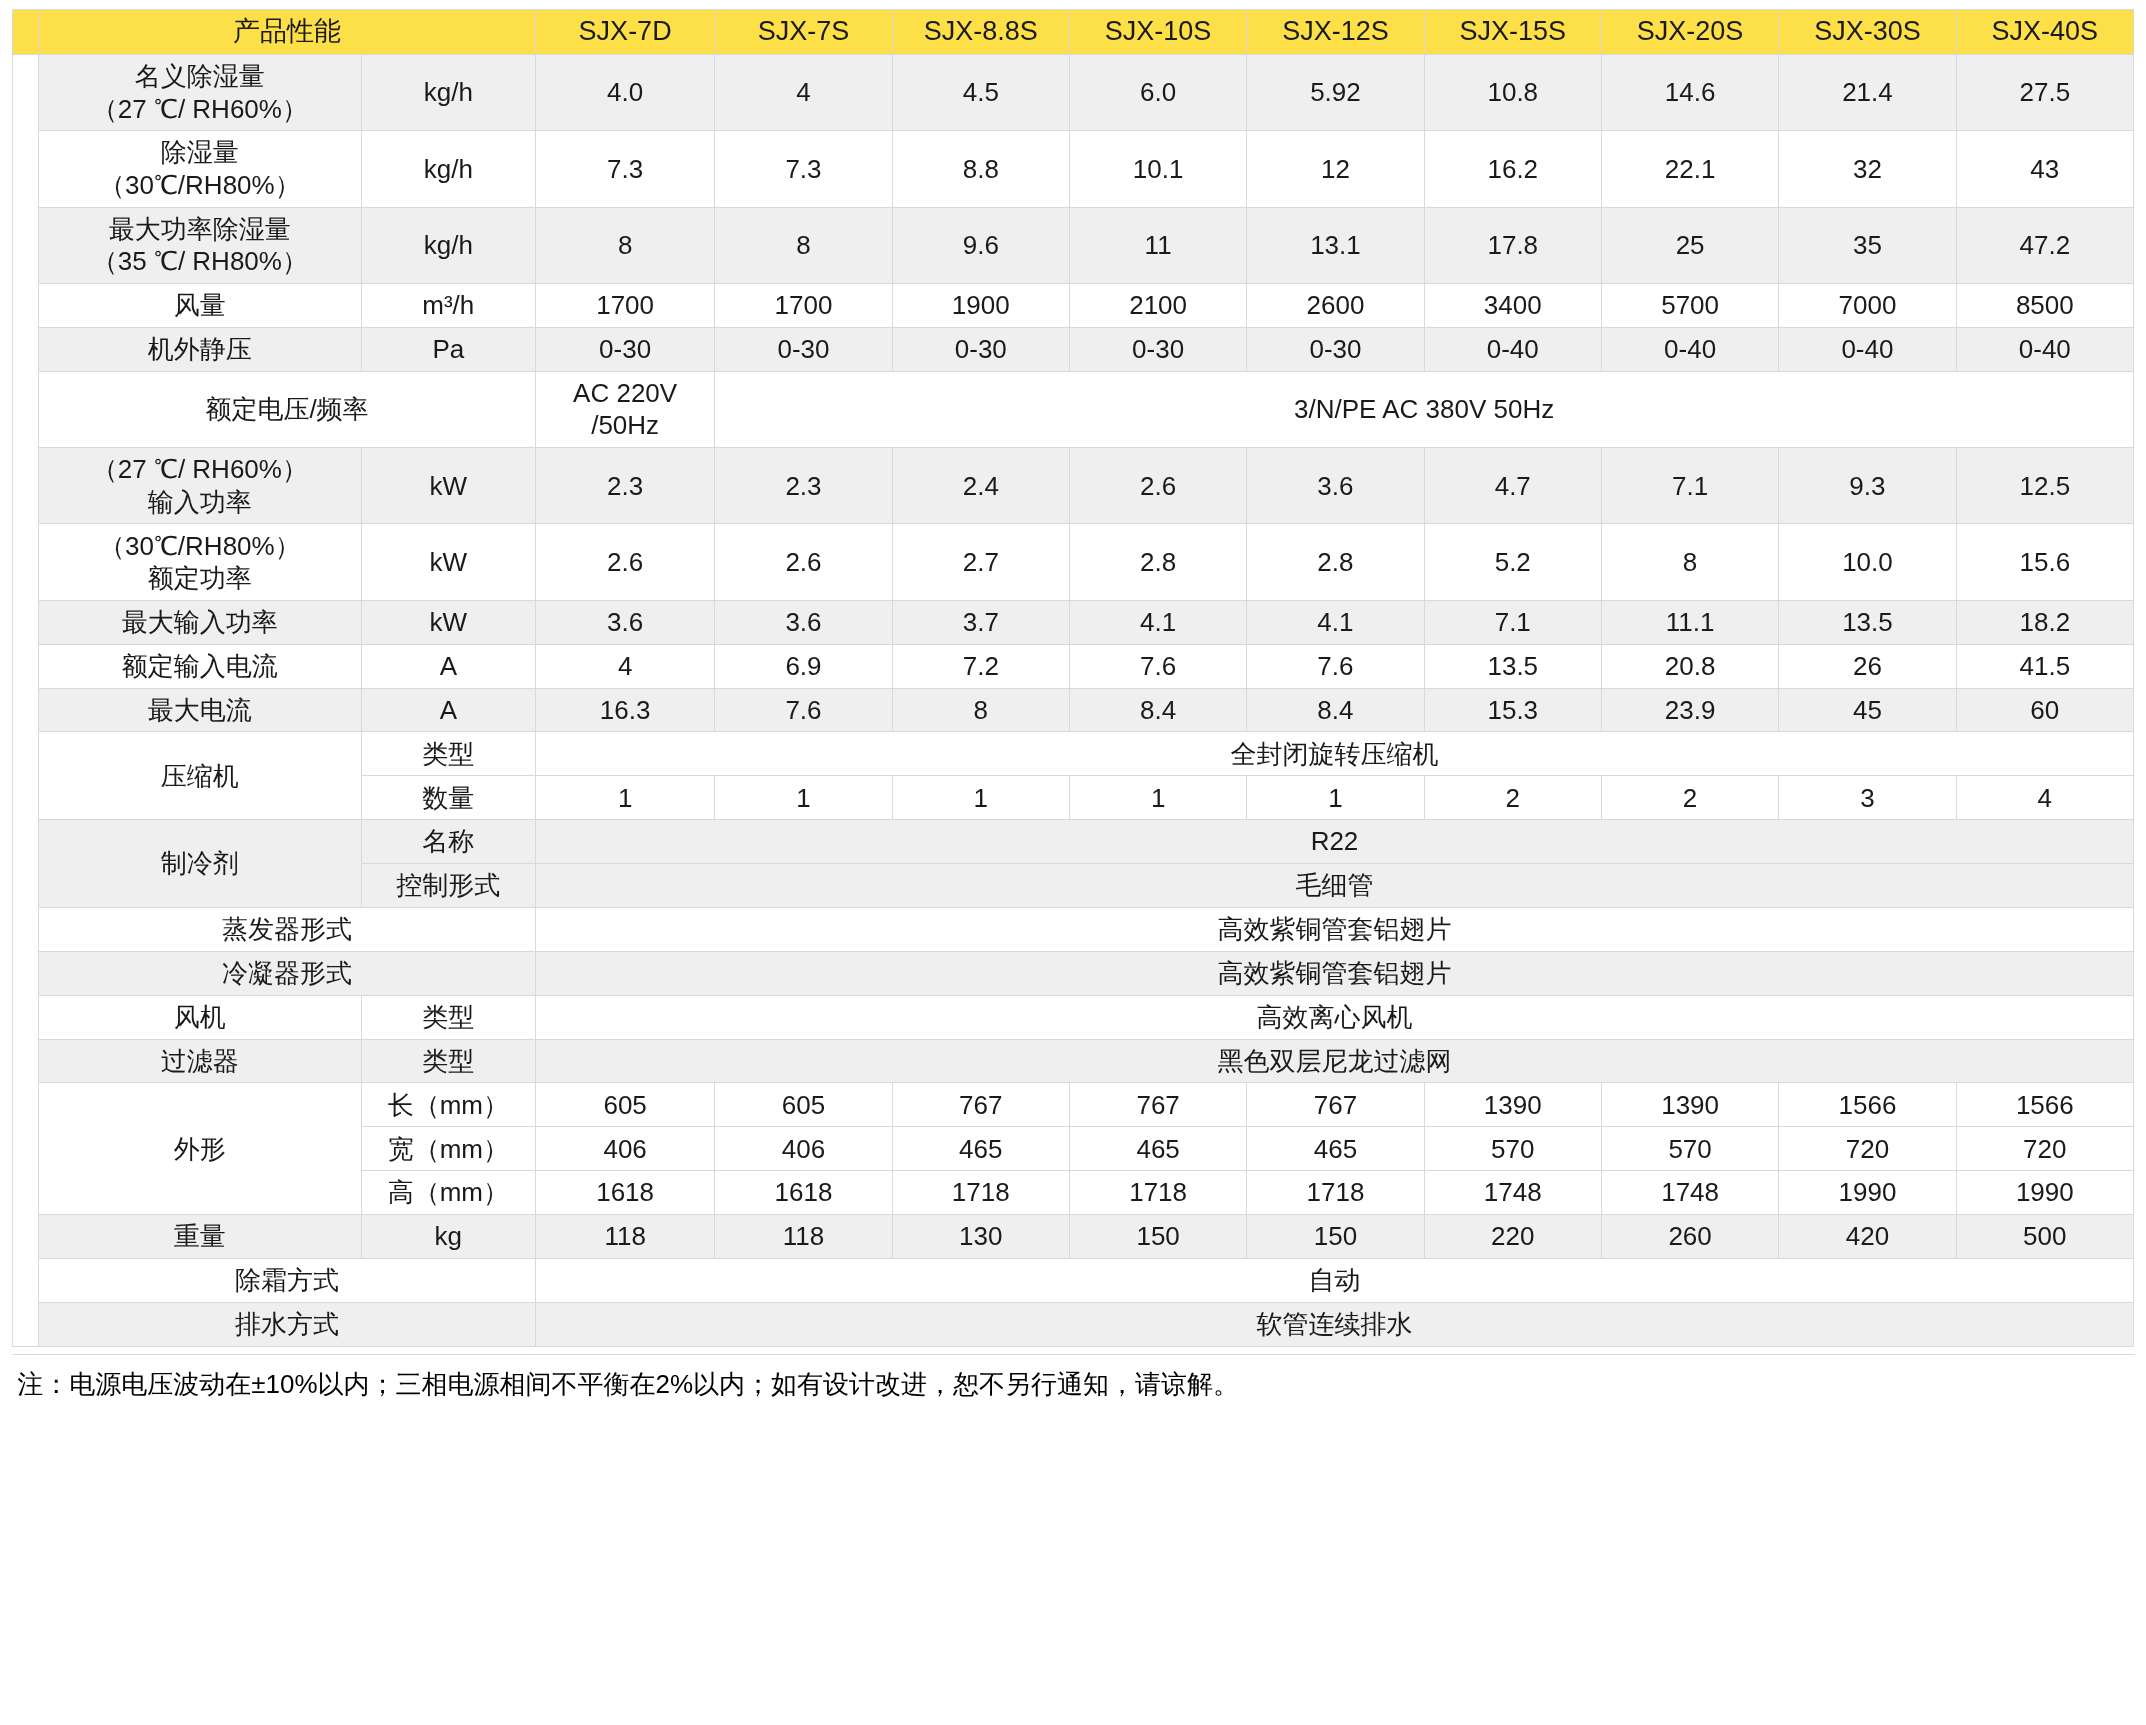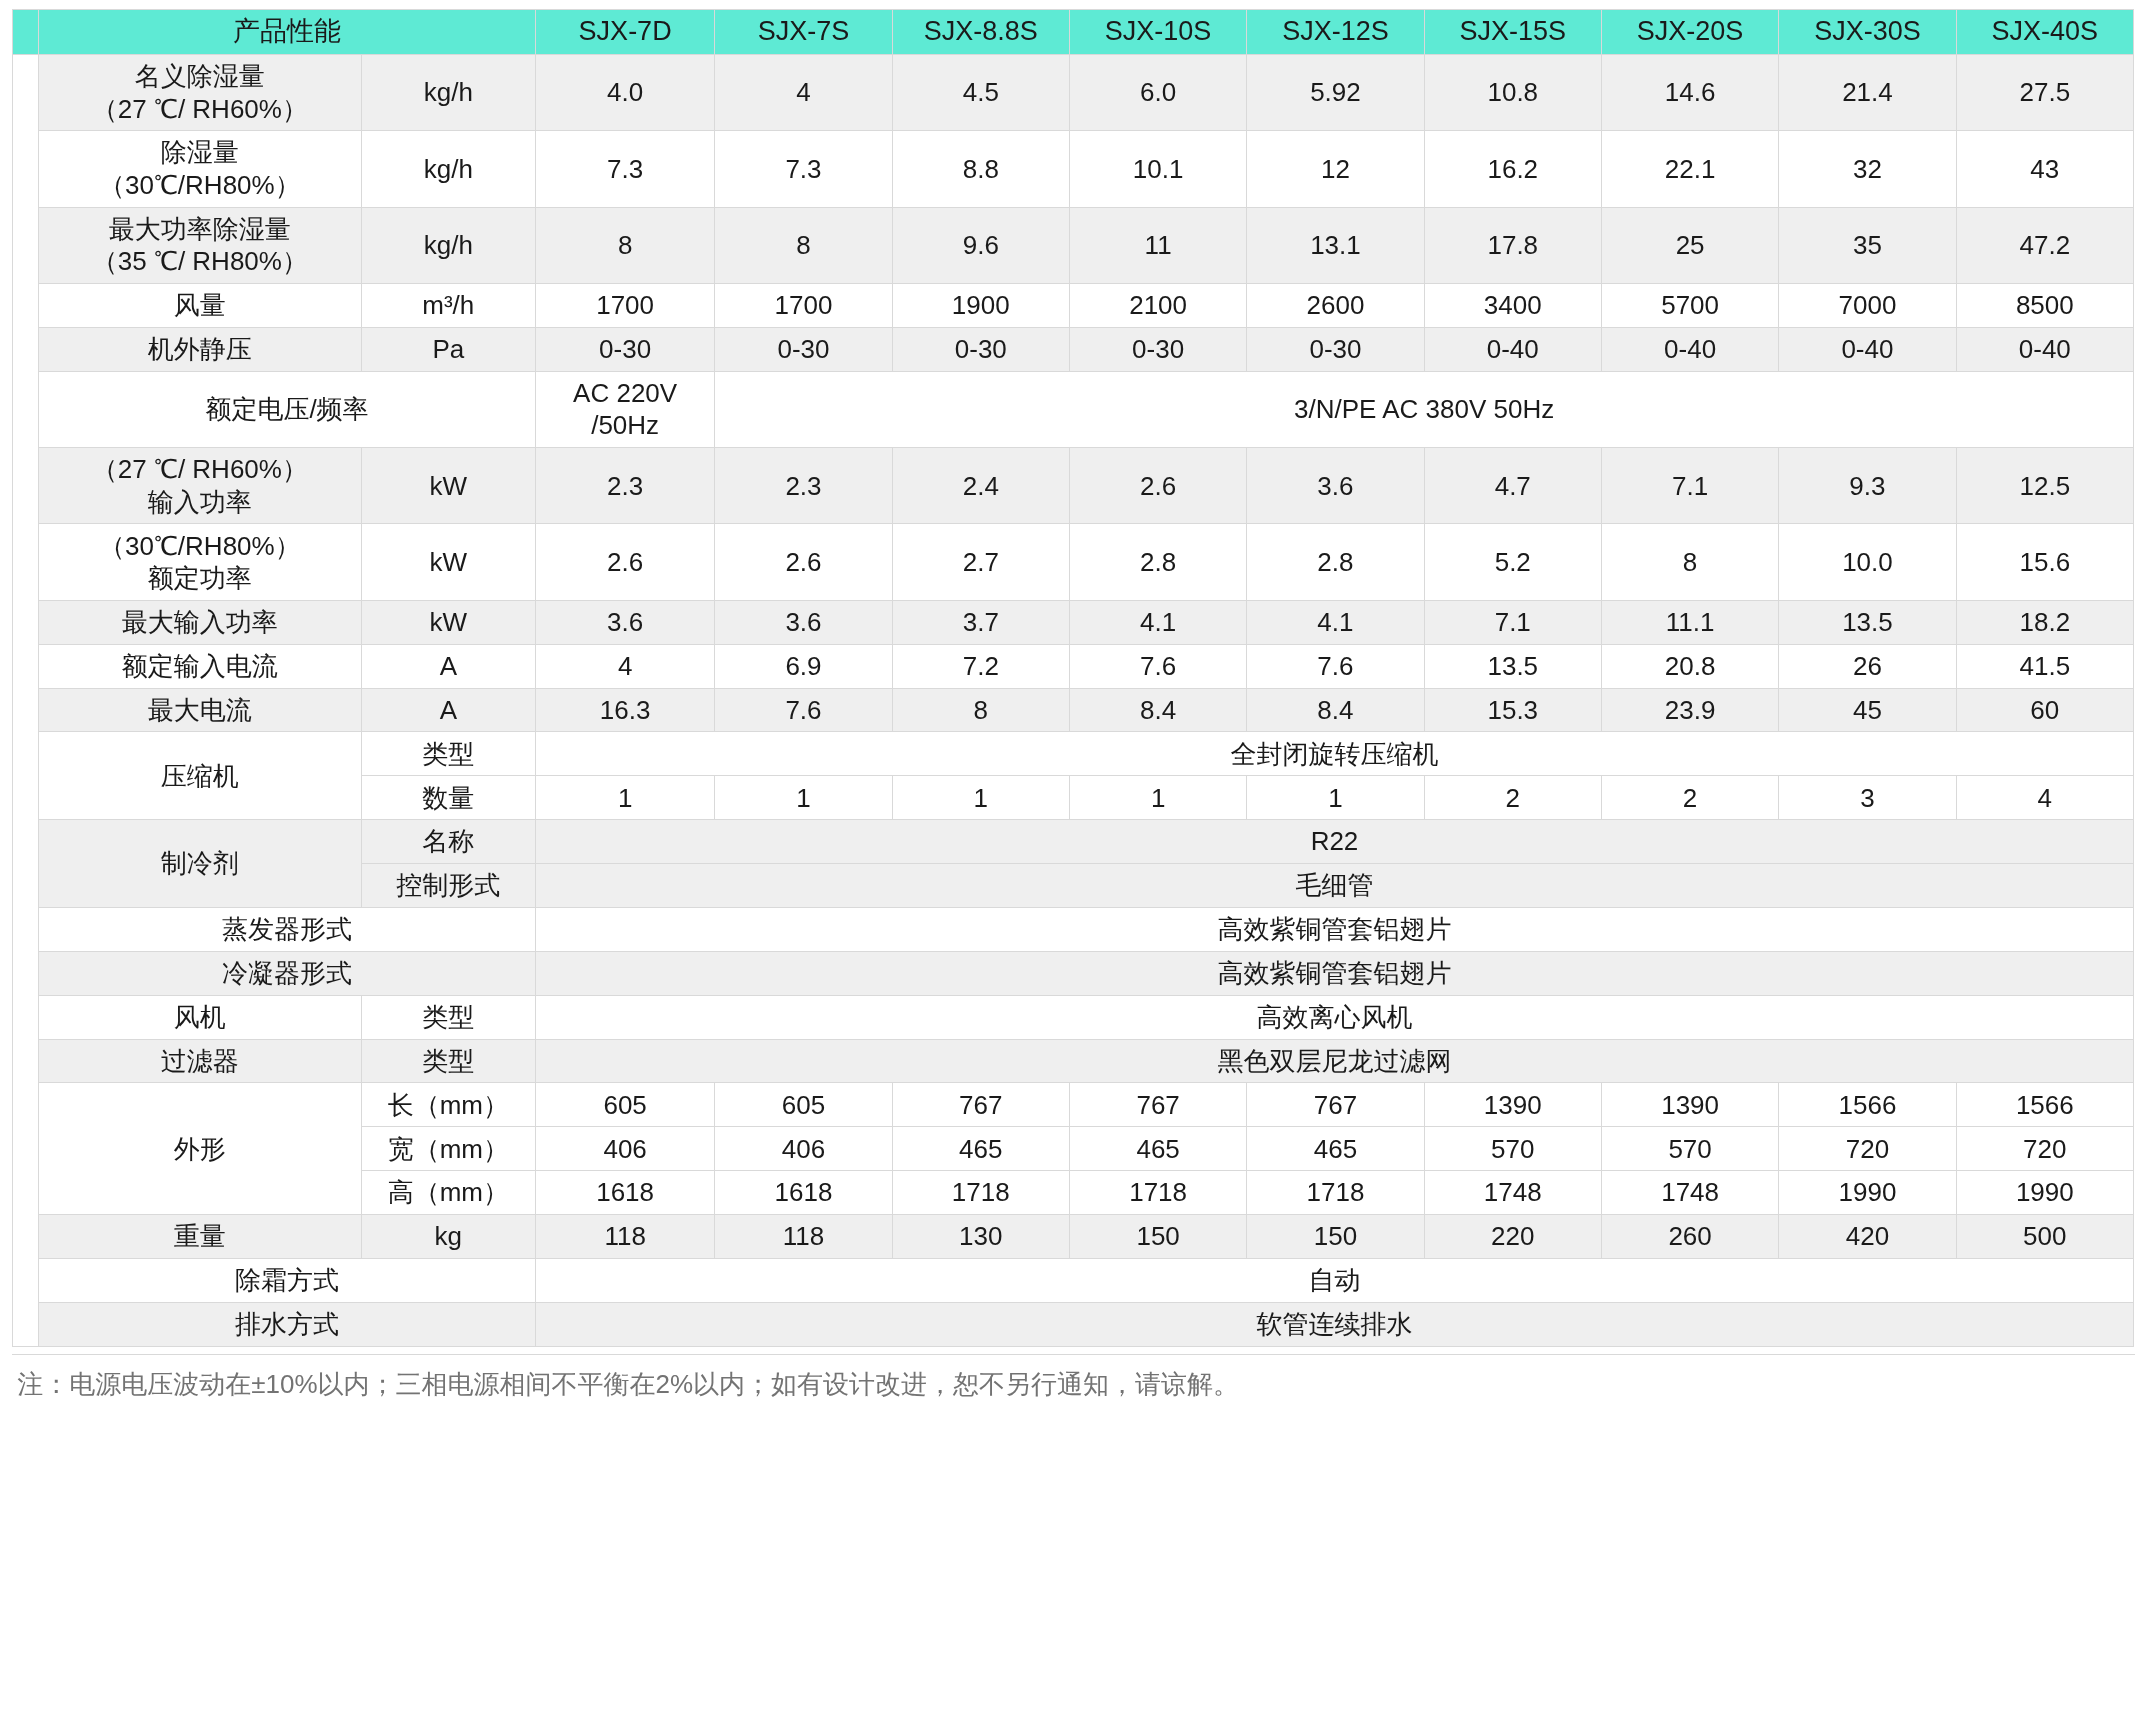--- a/index.html
+++ b/index.html
@@ -32,21 +32,21 @@
     line-height: 1.25;
   }
   
   col.c-spacer { width: 26px; }
   col.c-name   { width: 322px; }
   col.c-unit   { width: 174px; }
   col.c-model  { width: 177px; }
   col.c-modelw { width: 179px; }
 
   .hdr-row td {
-    background: #5eead4;
+    background: #fde047;
     border-top: none;
     border-left: none;
     border-right: none;
     border-bottom: 0.9px solid #d9d9d9;
     font-size: 27px;
     padding: 8.7px 3.5px 10.4px 3.5px;
   }
   .hdr-row td.blank {
     border-bottom: none;
   }
@@ -65,21 +65,21 @@
   }
   .twoline {
     line-height: 1.18;
     margin-left: 8px;
   }
   .note {
     margin-top: 7px;
     border-top: 0.9px solid #d9d9d9;
     padding: 12px 5.2px 3.5px 5.2px;
     font-size: 26px;
-    color: #737373;
+    color: #000000;
   }
   .nowrap { white-space: nowrap; }
 </style>
 </head>
 <body>
 
 <div id="sheet">
   <table class="spec">
     <colgroup>
       <col class="c-spacer">

